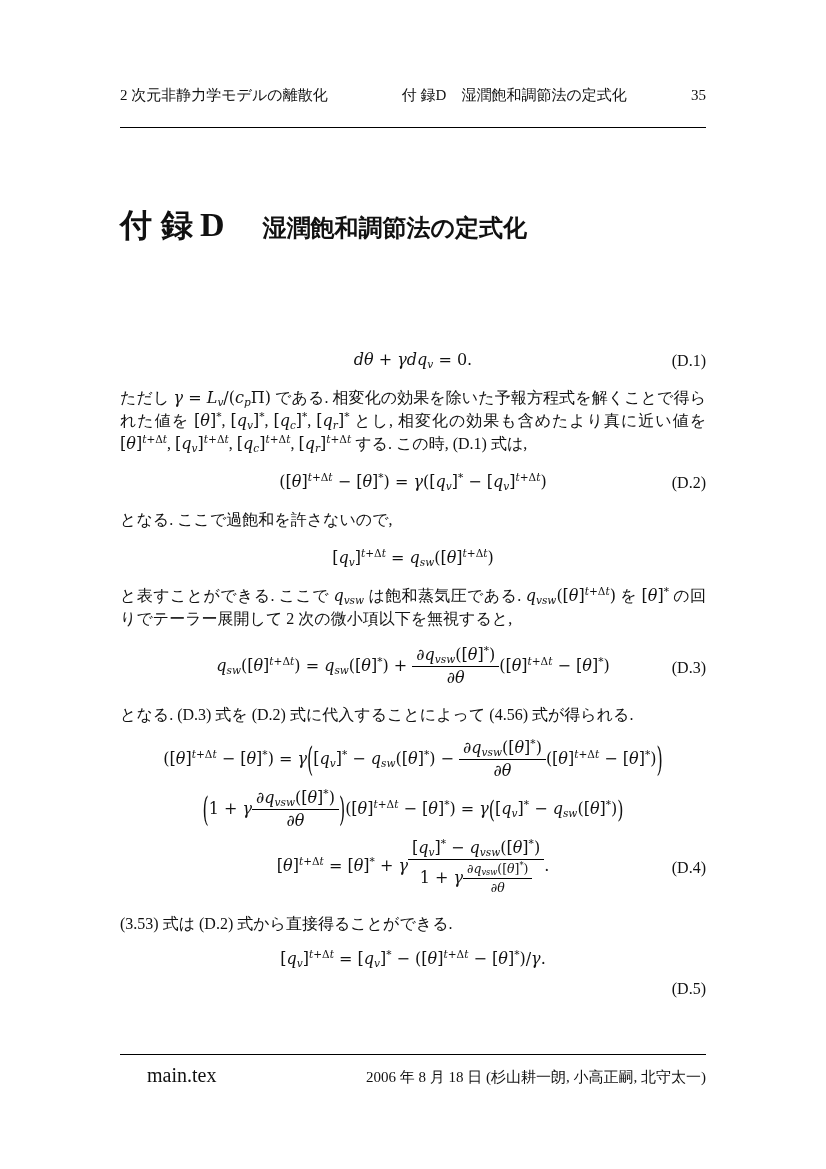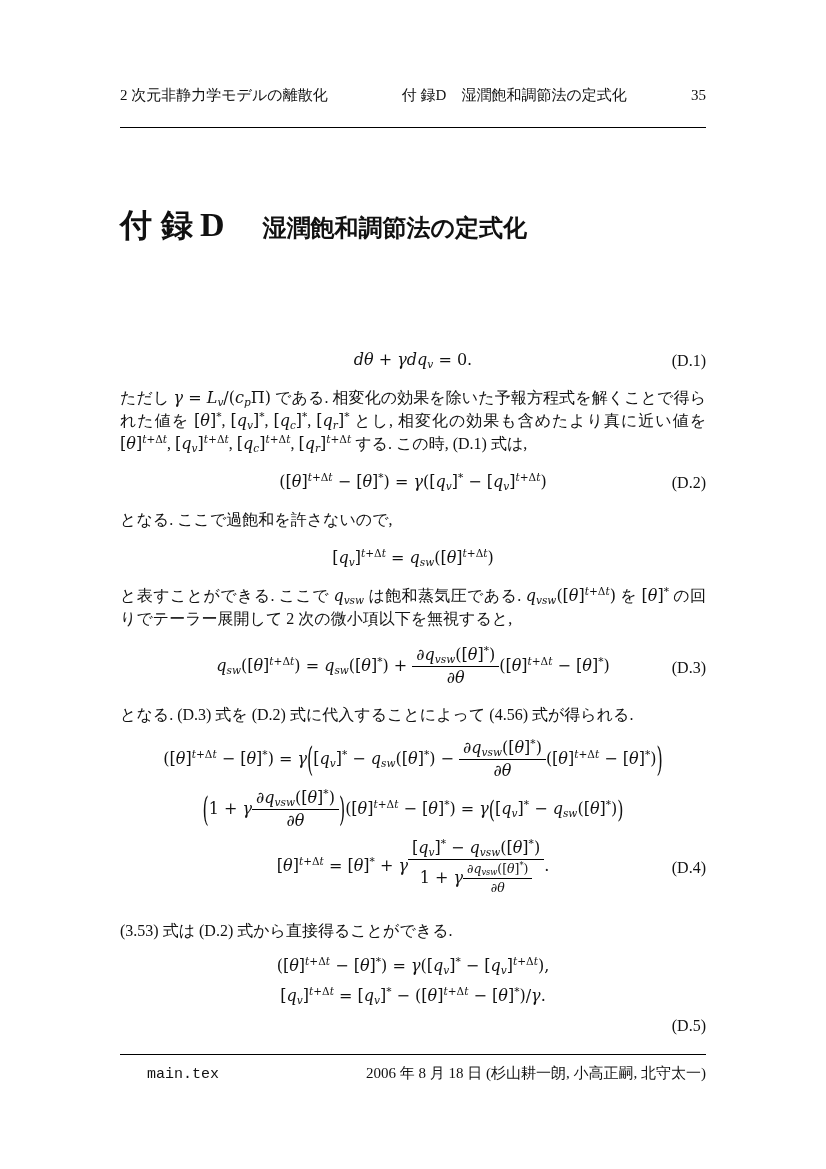--- a/index.html
+++ b/index.html
@@ -21,21 +21,21 @@
   .chapter-title{position:absolute;left:120px;top:204px;margin:0;font-weight:bold;white-space:nowrap;}
   .ch-label-cjk{font-family:"Liberation Sans",sans-serif;font-size:32px;}
   .ch-label-letter{font-family:"Liberation Serif","DejaVu Serif",serif;font-size:34px;margin-left:7px;}
   .ch-text{font-family:"Liberation Sans",sans-serif;font-size:24px;margin-left:30px;}
   
   .doc-body{
     position:absolute;left:120px;top:333px;width:586px;
     font-size:16px;line-height:23px;text-align:justify;
   }
   .para{margin:0 0 6px 0;}
-  .para-gap{margin-top:24px;}
+  .para-gap{margin-top:17px;}
   
   .equation{position:relative;text-align:center;margin:15px 0;}
   .eq-label{position:absolute;right:0;top:50%;transform:translateY(-50%);}
   .eq-block{margin:12px 0 16px 0;}
   .eq-line{position:relative;text-align:center;margin:7px 0;}
   .eq-label-row{text-align:right;margin-top:2px;}
   
   .math{white-space:nowrap;font-family:"DejaVu Serif","Liberation Serif",serif;}
   .math i{font-style:italic;}
   .math sup{font-size:66%;line-height:0;vertical-align:0.55em;}
@@ -46,21 +46,21 @@
   .frac .frac{font-size:0.78em;}
   .bigp,.Bigp{display:inline-block;transform:scaleY(1.55);vertical-align:-0.08em;}
   .Bigp{transform:scaleY(2.05);}
   
   .page-footer{
     position:absolute;left:120px;top:1054px;width:586px;
     border-top:1px solid #000;padding-top:9px;
     display:flex;justify-content:space-between;align-items:baseline;
     font-size:15px;
   }
-  .footer-file{font-family:Liberation Mono, monospace;font-size:15px;padding-left:27px;}
+  .footer-file{font-family:Liberation Serif, serif;font-size:20px;padding-left:27px;}
 </style>
 </head>
 <body>
 
 <div class="page">
 
   <div class="running-header">
     <span class="hdr-left">2 次元非静力学モデルの離散化</span>
     <span class="hdr-mid">付 録D　湿潤飽和調節法の定式化</span>
     <span class="hdr-page">35</span>
@@ -111,23 +111,20 @@
       <div class="eq-line">
         <span class="math">[<i>θ</i>]<sup><i>t</i>+Δ<i>t</i></sup> = [<i>θ</i>]<sup>*</sup> + <i>γ</i><span class="frac"><span class="num">[<i>q</i><sub><i>v</i></sub>]<sup>*</sup> − <i>q</i><sub><i>vsw</i></sub>([<i>θ</i>]<sup>*</sup>)</span><span class="den">1 + <i>γ</i><span class="frac"><span class="num">∂<i>q</i><sub><i>vsw</i></sub>([<i>θ</i>]<sup>*</sup>)</span><span class="den">∂<i>θ</i></span></span></span></span>.</span>
         <span class="eq-label">(D.4)</span>
       </div>
     </div>
 
     <p class="para para-gap">(3.53) 式は (D.2) 式から直接得ることができる.</p>
 
     <div class="eq-block">
       <div class="eq-line">
-        <span class="math">([<i>θ</i>]<sup><i>t</i>+Δ<i>t</i></sup> − [<i>θ</i>]<sup>*</sup>) = <i>γ</i>([<i>q</i><sub><i>v</i></sub>]<sup>*</sup> − [<i>q</i><sub><i>v</i></sub>]<sup><i>t</i>+Δ<i>t</i></sup>),</span>
-      </div>
-      <div class="eq-line">
         <span class="math">[<i>q</i><sub><i>v</i></sub>]<sup><i>t</i>+Δ<i>t</i></sup> = [<i>q</i><sub><i>v</i></sub>]<sup>*</sup> − ([<i>θ</i>]<sup><i>t</i>+Δ<i>t</i></sup> − [<i>θ</i>]<sup>*</sup>)/<i>γ</i>.</span>
       </div>
       <div class="eq-label-row">
         <span>(D.5)</span>
       </div>
     </div>
 
   </div>
 
   <div class="page-footer">

